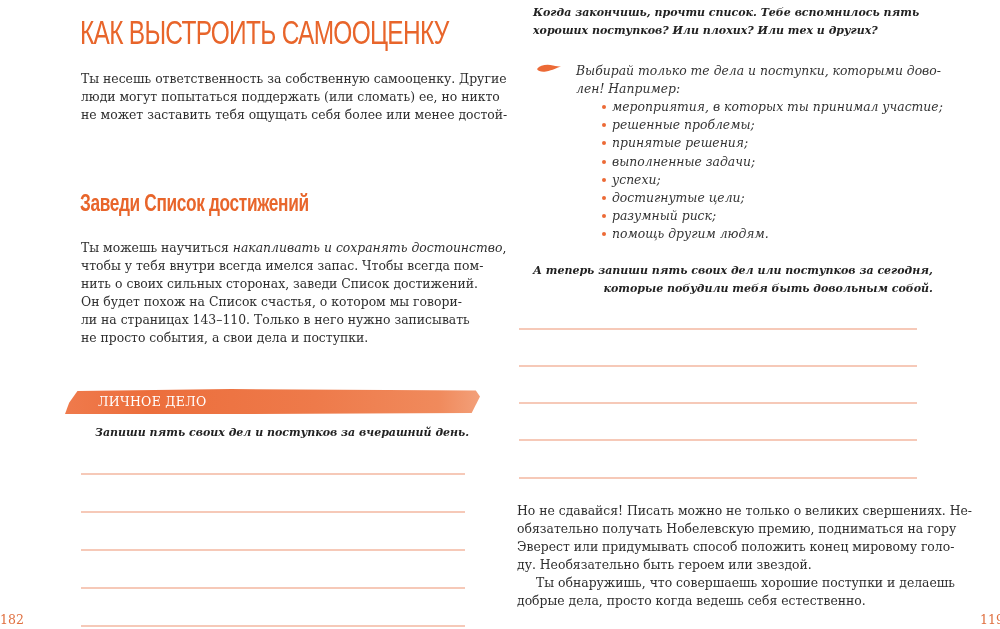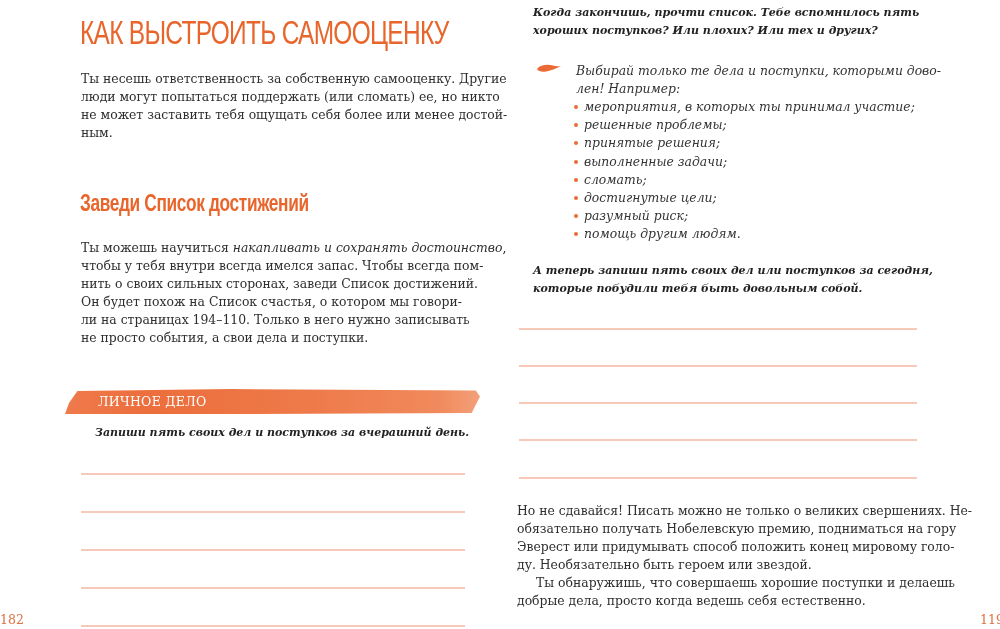--- a/index.html
+++ b/index.html
@@ -62,51 +62,50 @@
     .feather {
       position: absolute; left: 537px; top: 64px; width: 24px; height: 8px;
     }
     .tip {
       position: absolute; left: 576px; top: 62px;
       font-style: italic; font-size: 12.4px; line-height: 18.2px; color: #333;
       margin: 0;
     }
     .tip .line { display: block; white-space: nowrap; }
     .bullets {
-      position: absolute; left: 574px; top: 98px; margin: 0; padding: 0; list-style: none;
+      position: absolute; left: 602px; top: 98px; margin: 0; padding: 0; list-style: none;
       font-style: italic; font-size: 12.4px; line-height: 18.2px; color: #333;
     }
     .bullets li { white-space: nowrap; position: relative; padding-left: 10px; }
     .bullets .dot {
       position: absolute; left: 0; top: 7px; width: 4px; height: 4px;
       border-radius: 50%; background: #ec6a36;
     }
     .indent { text-indent: 19px; }
   </style>
 </head>
 <body>
 
 <div class="page page-left">
   <h1 class="title">КАК ВЫСТРОИТЬ САМООЦЕНКУ</h1>
 
   <div class="para" style="left:81px; top:70px; width:384px;">
     <span class="line justify">Ты несешь ответственность за собственную самооценку. Другие</span>
     <span class="line justify">люди могут попытаться поддержать (или сломать) ее, но никто</span>
     <span class="line justify">не может заставить тебя ощущать себя более или менее достой-</span>
-    <span class="line">ным.</span>
   </div>
 
   <h2 class="subtitle">Заведи Список достижений</h2>
 
   <div class="para" style="left:81px; top:239px; width:384px;">
     <span class="line"><span>Ты можешь научиться </span><em>накапливать и сохранять достоинство</em><span>,</span></span>
     <span class="line">чтобы у тебя внутри всегда имелся запас. Чтобы всегда пом-</span>
     <span class="line">нить о своих сильных сторонах, заведи Список достижений.</span>
     <span class="line">Он будет похож на Список счастья, о котором мы говори-</span>
-    <span class="line">ли на страницах 194–110. Только в него нужно записывать</span>
+    <span class="line">ли на страницах 143–110. Только в него нужно записывать</span>
     <span class="line">не просто события, а свои дела и поступки.</span>
   </div>
 
   <div class="banner">
     <span class="banner-label">ЛИЧНОЕ ДЕЛО</span>
   </div>
 
   <p class="instr" style="left:95px; top:424px;">
     <span class="line">Запиши пять своих дел и поступков за вчерашний день.</span>
   </p>
@@ -134,27 +133,27 @@
 <p class="tip">
   <span class="line">Выбирай только те дела и поступки, которыми дово-</span>
   <span class="line">лен! Например:</span>
 </p>
 
 <ul class="bullets">
   <li><span class="dot"></span><span>мероприятия, в которых ты принимал участие;</span></li>
   <li><span class="dot"></span><span>решенные проблемы;</span></li>
   <li><span class="dot"></span><span>принятые решения;</span></li>
   <li><span class="dot"></span><span>выполненные задачи;</span></li>
-  <li><span class="dot"></span><span>сломать;</span></li>
+  <li><span class="dot"></span><span>успехи;</span></li>
   <li><span class="dot"></span><span>достигнутые цели;</span></li>
   <li><span class="dot"></span><span>разумный риск;</span></li>
   <li><span class="dot"></span><span>помощь другим людям.</span></li>
 </ul>
 
-<p class="instr" style="left:533px; top:262px;">
+<p class="instr" style="left:533px; top:262px;text-align:right;">
   <span class="line">А теперь запиши пять своих дел или поступков за сегодня,</span>
   <span class="line">которые побудили тебя быть довольным собой.</span>
 </p>
 
 <div class="ruled-line" style="left:519px; top:328px; width:398px;"></div>
 <div class="ruled-line" style="left:519px; top:365px; width:398px;"></div>
 <div class="ruled-line" style="left:519px; top:402px; width:398px;"></div>
 <div class="ruled-line" style="left:519px; top:439px; width:398px;"></div>
 <div class="ruled-line" style="left:519px; top:477px; width:398px;"></div>
 

